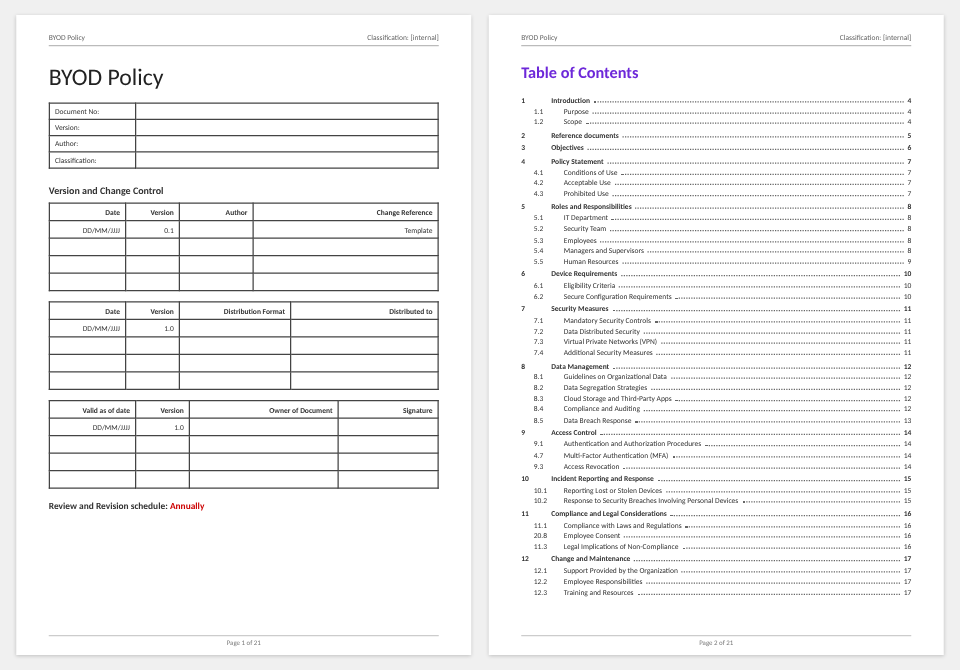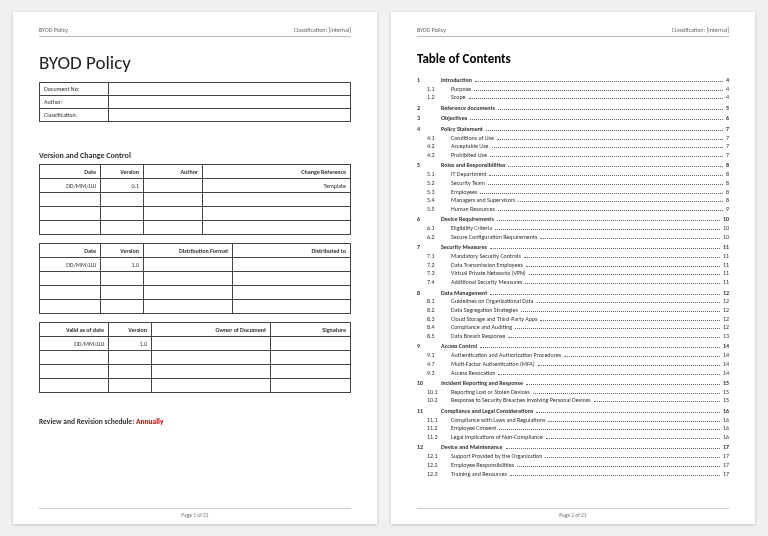--- a/index.html
+++ b/index.html
@@ -39,26 +39,26 @@
   h1.title {
     font-size: 19px;
     font-weight: 400;
     margin: 4px 0 8px 0;
     color: #222;
   }
   h2.toc-title {
     font-size: 13px;
     font-weight: 700;
     margin: 4px 0 8px 0;
-    color: #000000;
+    color: #6d28d9;
   }
   table.meta {
     width: 100%;
     border-collapse: collapse;
-    margin-bottom: 22px;
+    margin-bottom: 7px;
   }
   table.meta td {
     border: 1px solid #444;
     padding: 2px 4px;
     font-size: 6px;
   }
   table.meta td.label { width: 60px; }
   h3.section {
     font-size: 8px;
     font-weight: 700;
@@ -70,21 +70,21 @@
     margin-bottom: 8px;
   }
   table.grid th, table.grid td {
     border: 1px solid #444;
     padding: 2px 4px;
     font-size: 6px;
     text-align: right;
     height: 9px;
   }
   table.grid th { font-weight: 700; }
-  .rev-line { font-size: 7.5px; font-weight: 700; margin-top: 16px; }
+  .rev-line { font-size: 7.5px; font-weight: 700; margin-top: 2px; }
   .rev-line .annually { color: #c00; }
   .page-footer {
     position: absolute;
     bottom: 6px;
     left: 0; right: 0;
     text-align: center;
     font-size: 5.5px;
     color: #777;
     border-top: 1px solid #ccc;
     padding-top: 3px;
@@ -125,20 +125,24 @@
 
   <h1 class="title">BYOD Policy</h1>
 
   <table class="meta">
     <tbody id="meta-body">
         <tr>
           <td class="label">Document No:</td>
           <td></td>
         </tr>
         <tr>
+          <td class="label">Version:</td>
+          <td></td>
+        </tr>
+        <tr>
           <td class="label">Author:</td>
           <td></td>
         </tr>
         <tr>
           <td class="label">Classification:</td>
           <td></td>
         </tr>
       </tbody>
   </table>
 
@@ -386,21 +390,21 @@
         <span class="toc-pg">11</span>
       </div>
       <div class="toc-row toc-sub">
         <span class="toc-num">7.1</span>
         <span class="toc-label">Mandatory Security Controls</span>
         <span class="toc-leader"></span>
         <span class="toc-pg">11</span>
       </div>
       <div class="toc-row toc-sub">
         <span class="toc-num">7.2</span>
-        <span class="toc-label">Data Transmission Employees</span>
+        <span class="toc-label">Data Distributed Security</span>
         <span class="toc-leader"></span>
         <span class="toc-pg">11</span>
       </div>
       <div class="toc-row toc-sub">
         <span class="toc-num">7.3</span>
         <span class="toc-label">Virtual Private Networks (VPN)</span>
         <span class="toc-leader"></span>
         <span class="toc-pg">11</span>
       </div>
       <div class="toc-row toc-sub">
@@ -493,34 +497,34 @@
         <span class="toc-leader"></span>
         <span class="toc-pg">16</span>
       </div>
       <div class="toc-row toc-sub">
         <span class="toc-num">11.1</span>
         <span class="toc-label">Compliance with Laws and Regulations</span>
         <span class="toc-leader"></span>
         <span class="toc-pg">16</span>
       </div>
       <div class="toc-row toc-sub">
-        <span class="toc-num">11.2</span>
+        <span class="toc-num">20.8</span>
         <span class="toc-label">Employee Consent</span>
         <span class="toc-leader"></span>
         <span class="toc-pg">16</span>
       </div>
       <div class="toc-row toc-sub">
         <span class="toc-num">11.3</span>
         <span class="toc-label">Legal Implications of Non-Compliance</span>
         <span class="toc-leader"></span>
         <span class="toc-pg">16</span>
       </div>
       <div class="toc-row toc-top">
         <span class="toc-num">12</span>
-        <span class="toc-label">Device and Maintenance</span>
+        <span class="toc-label">Change and Maintenance</span>
         <span class="toc-leader"></span>
         <span class="toc-pg">17</span>
       </div>
       <div class="toc-row toc-sub">
         <span class="toc-num">12.1</span>
         <span class="toc-label">Support Provided by the Organization</span>
         <span class="toc-leader"></span>
         <span class="toc-pg">17</span>
       </div>
       <div class="toc-row toc-sub">

